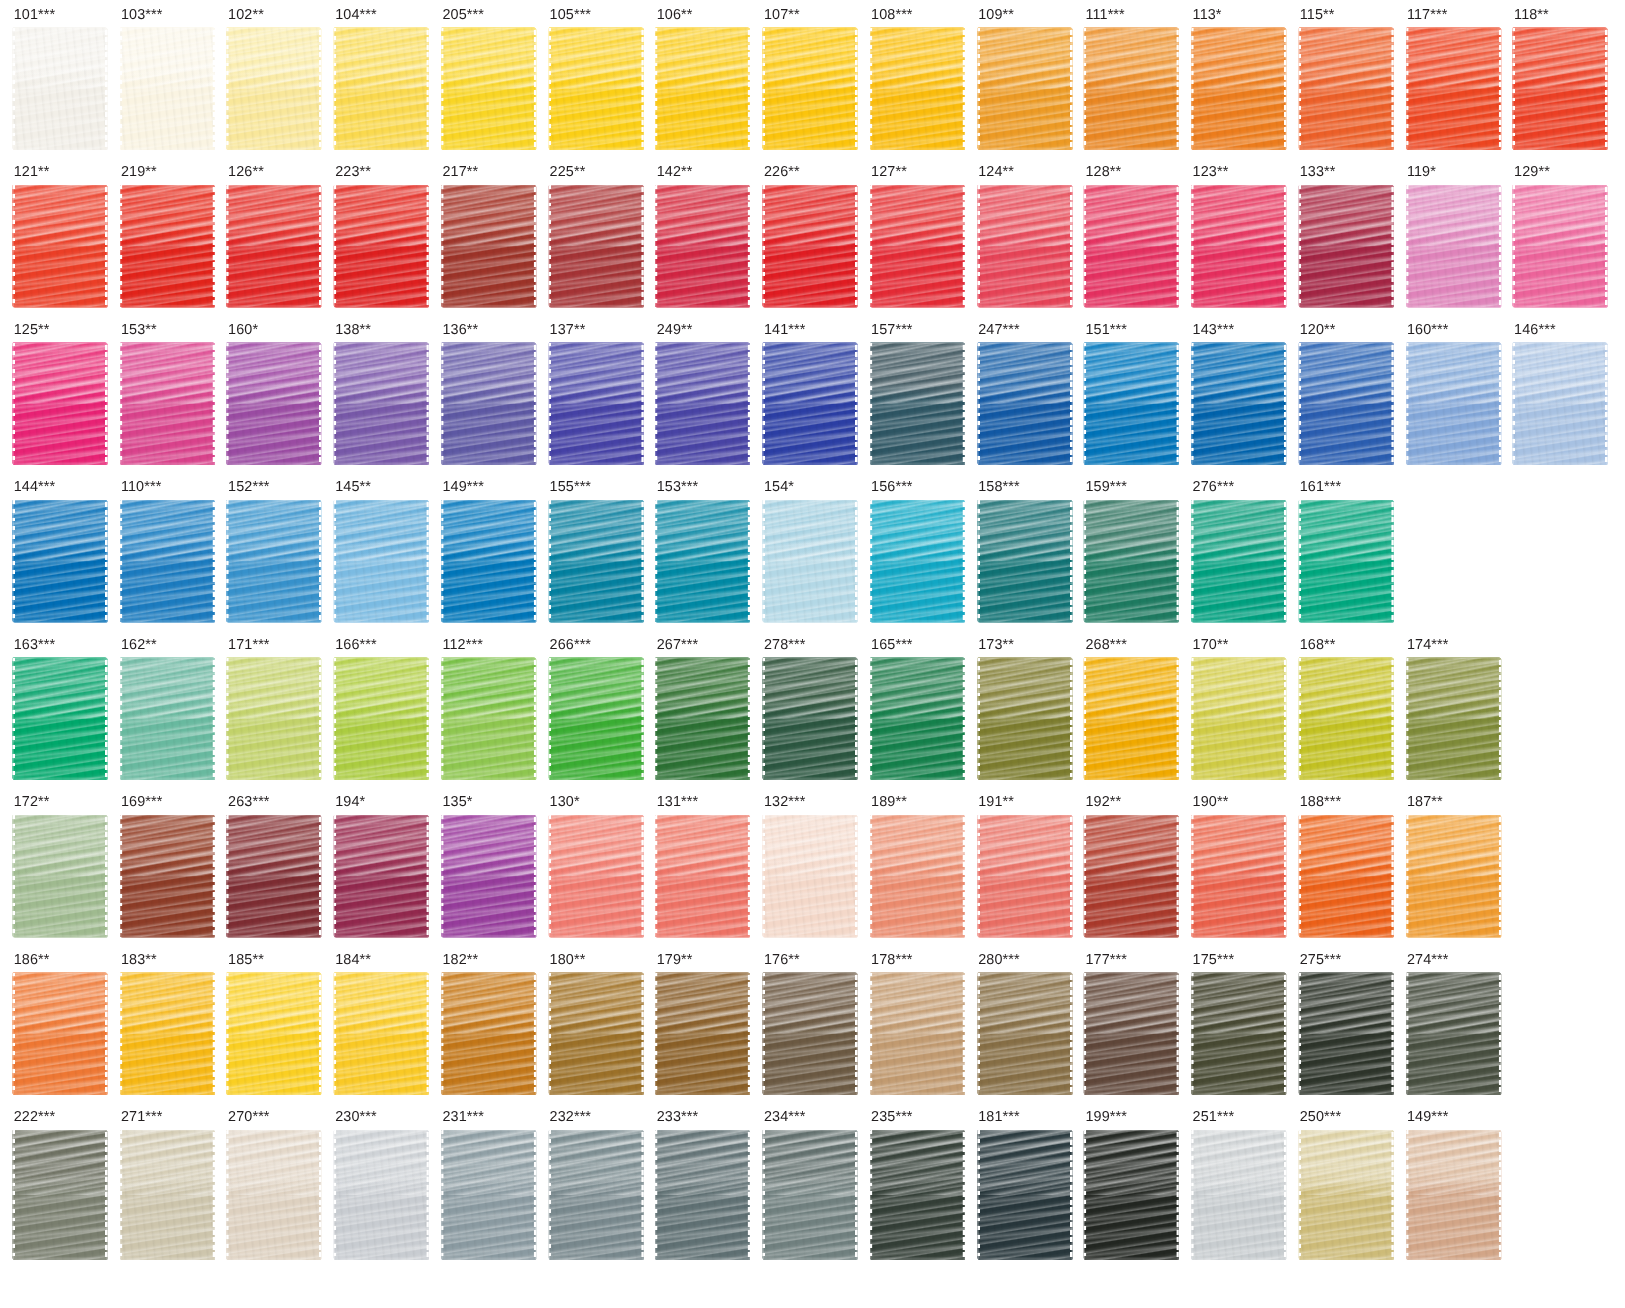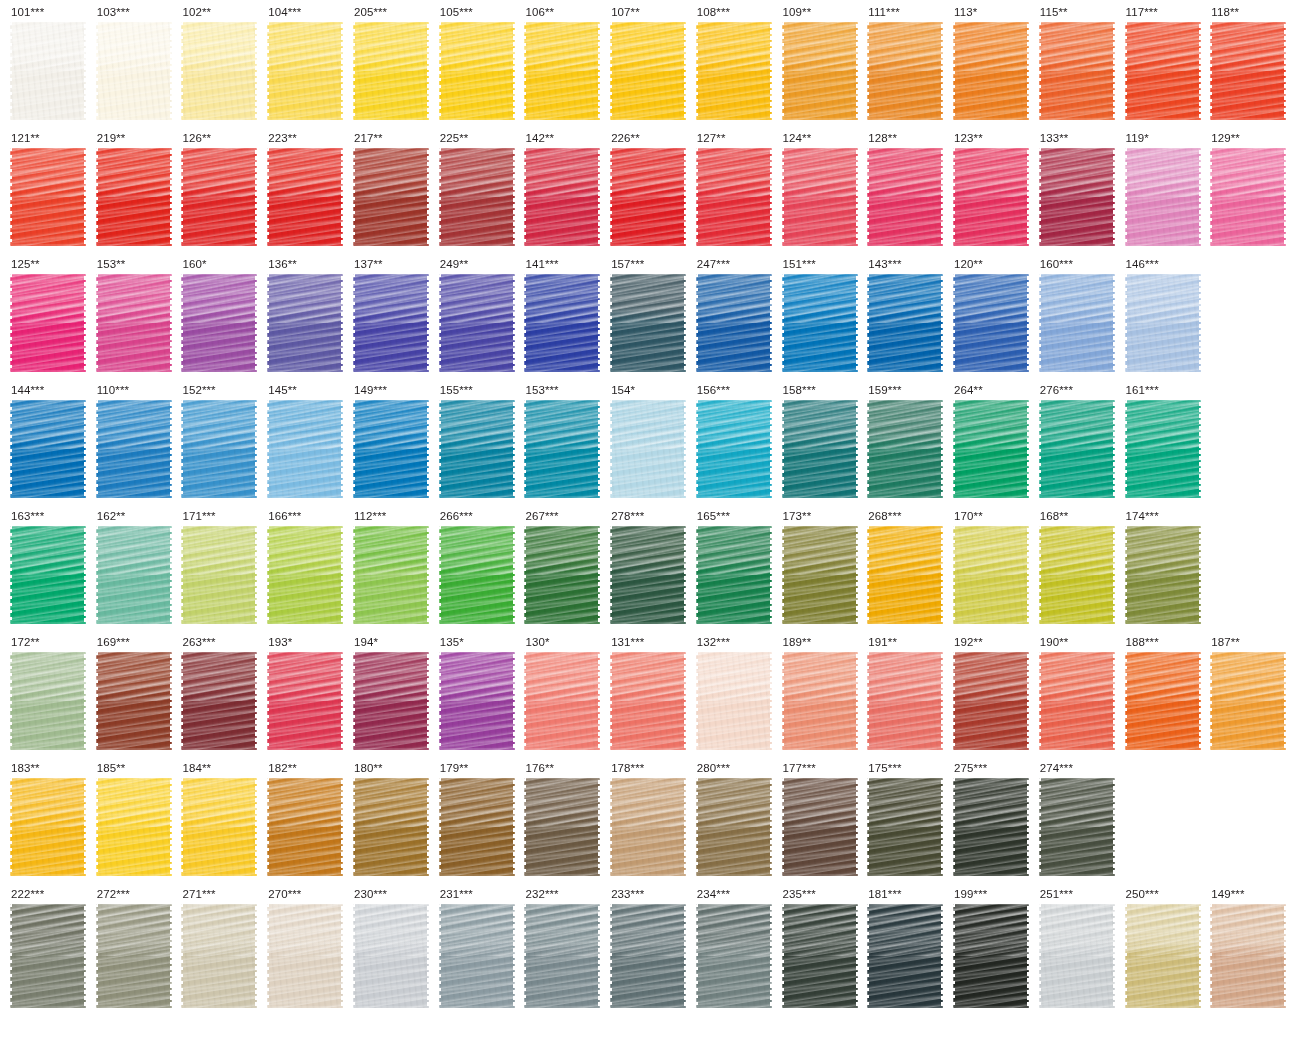--- a/index.html
+++ b/index.html
@@ -467,20 +467,30 @@
         <div class="swatch-label">160*</div>
         <div class="swatch-patch" style="background: rgb(154, 75, 162);">
           <div class="patch-top" style="background: linear-gradient(rgb(169, 91, 174) 0%, rgb(169, 91, 174) 70%, rgb(154, 75, 162) 100%);"></div>
           <div class="patch-bot" style="background: rgb(154, 75, 162);"></div>
           <div class="patch-tex"></div>
           <div class="patch-tex-strong"></div>
           <div class="patch-edge"></div>
         </div>
       </div>
       <div class="swatch-cell">
+        <div class="swatch-label">138**</div>
+        <div class="swatch-patch" style="background: rgb(119, 88, 168);">
+          <div class="patch-top" style="background: linear-gradient(rgb(138, 106, 180) 0%, rgb(138, 106, 180) 70%, rgb(119, 88, 168) 100%);"></div>
+          <div class="patch-bot" style="background: rgb(119, 88, 168);"></div>
+          <div class="patch-tex"></div>
+          <div class="patch-tex-strong"></div>
+          <div class="patch-edge"></div>
+        </div>
+      </div>
+      <div class="swatch-cell">
         <div class="swatch-label">136**</div>
         <div class="swatch-patch" style="background: rgb(93, 88, 163);">
           <div class="patch-top" style="background: linear-gradient(rgb(113, 104, 174) 0%, rgb(113, 104, 174) 70%, rgb(93, 88, 163) 100%);"></div>
           <div class="patch-bot" style="background: rgb(93, 88, 163);"></div>
           <div class="patch-tex"></div>
           <div class="patch-tex-strong"></div>
           <div class="patch-edge"></div>
         </div>
       </div>
       <div class="swatch-cell">
@@ -689,30 +699,20 @@
         <div class="swatch-label">159***</div>
         <div class="swatch-patch" style="background: rgb(29, 122, 96);">
           <div class="patch-top" style="background: linear-gradient(rgb(65, 127, 109) 0%, rgb(65, 127, 109) 70%, rgb(29, 122, 96) 100%);"></div>
           <div class="patch-bot" style="background: rgb(29, 122, 96);"></div>
           <div class="patch-tex"></div>
           <div class="patch-tex-strong"></div>
           <div class="patch-edge"></div>
         </div>
       </div>
       <div class="swatch-cell">
-        <div class="swatch-label">264**</div>
-        <div class="swatch-patch" style="background: rgb(0, 160, 99);">
-          <div class="patch-top" style="background: linear-gradient(rgb(35, 163, 115) 0%, rgb(35, 163, 115) 70%, rgb(0, 160, 99) 100%);"></div>
-          <div class="patch-bot" style="background: rgb(0, 160, 99);"></div>
-          <div class="patch-tex"></div>
-          <div class="patch-tex-strong"></div>
-          <div class="patch-edge"></div>
-        </div>
-      </div>
-      <div class="swatch-cell">
         <div class="swatch-label">276***</div>
         <div class="swatch-patch" style="background: rgb(0, 160, 127);">
           <div class="patch-top" style="background: linear-gradient(rgb(29, 164, 133) 0%, rgb(29, 164, 133) 70%, rgb(0, 160, 127) 100%);"></div>
           <div class="patch-bot" style="background: rgb(0, 160, 127);"></div>
           <div class="patch-tex"></div>
           <div class="patch-tex-strong"></div>
           <div class="patch-edge"></div>
         </div>
       </div>
       <div class="swatch-cell">
@@ -893,30 +893,20 @@
         <div class="swatch-label">263***</div>
         <div class="swatch-patch" style="background: rgb(125, 44, 50);">
           <div class="patch-top" style="background: linear-gradient(rgb(140, 60, 63) 0%, rgb(140, 60, 63) 70%, rgb(125, 44, 50) 100%);"></div>
           <div class="patch-bot" style="background: rgb(125, 44, 50);"></div>
           <div class="patch-tex"></div>
           <div class="patch-tex-strong"></div>
           <div class="patch-edge"></div>
         </div>
       </div>
       <div class="swatch-cell">
-        <div class="swatch-label">193*</div>
-        <div class="swatch-patch" style="background: rgb(222, 53, 80);">
-          <div class="patch-top" style="background: linear-gradient(rgb(226, 72, 91) 0%, rgb(226, 72, 91) 70%, rgb(222, 53, 80) 100%);"></div>
-          <div class="patch-bot" style="background: rgb(222, 53, 80);"></div>
-          <div class="patch-tex"></div>
-          <div class="patch-tex-strong"></div>
-          <div class="patch-edge"></div>
-        </div>
-      </div>
-      <div class="swatch-cell">
         <div class="swatch-label">194*</div>
         <div class="swatch-patch" style="background: rgb(146, 40, 77);">
           <div class="patch-top" style="background: linear-gradient(rgb(160, 56, 90) 0%, rgb(160, 56, 90) 70%, rgb(146, 40, 77) 100%);"></div>
           <div class="patch-bot" style="background: rgb(146, 40, 77);"></div>
           <div class="patch-tex"></div>
           <div class="patch-tex-strong"></div>
           <div class="patch-edge"></div>
         </div>
       </div>
       <div class="swatch-cell">
@@ -1015,20 +1005,30 @@
           <div class="patch-top" style="background: linear-gradient(rgb(242, 166, 67) 0%, rgb(242, 166, 67) 70%, rgb(239, 154, 46) 100%);"></div>
           <div class="patch-bot" style="background: rgb(239, 154, 46);"></div>
           <div class="patch-tex"></div>
           <div class="patch-tex-strong"></div>
           <div class="patch-edge"></div>
         </div>
       </div>
     </div>
     <div class="swatch-row">
       <div class="swatch-cell">
+        <div class="swatch-label">186**</div>
+        <div class="swatch-patch" style="background: rgb(238, 119, 51);">
+          <div class="patch-top" style="background: linear-gradient(rgb(241, 132, 70) 0%, rgb(241, 132, 70) 70%, rgb(238, 119, 51) 100%);"></div>
+          <div class="patch-bot" style="background: rgb(238, 119, 51);"></div>
+          <div class="patch-tex"></div>
+          <div class="patch-tex-strong"></div>
+          <div class="patch-edge"></div>
+        </div>
+      </div>
+      <div class="swatch-cell">
         <div class="swatch-label">183**</div>
         <div class="swatch-patch" style="background: rgb(246, 183, 19);">
           <div class="patch-top" style="background: linear-gradient(rgb(247, 190, 44) 0%, rgb(247, 190, 44) 70%, rgb(246, 183, 19) 100%);"></div>
           <div class="patch-bot" style="background: rgb(246, 183, 19);"></div>
           <div class="patch-tex"></div>
           <div class="patch-tex-strong"></div>
           <div class="patch-edge"></div>
         </div>
       </div>
       <div class="swatch-cell">
@@ -1157,30 +1157,20 @@
         <div class="swatch-label">222***</div>
         <div class="swatch-patch" style="background: rgb(121, 126, 110);">
           <div class="patch-top" style="background: linear-gradient(rgb(111, 114, 99) 0%, rgb(111, 114, 99) 70%, rgb(121, 126, 110) 100%);"></div>
           <div class="patch-bot" style="background: rgb(121, 126, 110);"></div>
           <div class="patch-tex"></div>
           <div class="patch-tex-strong"></div>
           <div class="patch-edge"></div>
         </div>
       </div>
       <div class="swatch-cell">
-        <div class="swatch-label">272***</div>
-        <div class="swatch-patch" style="background: rgb(142, 143, 121);">
-          <div class="patch-top" style="background: linear-gradient(rgb(154, 154, 133) 0%, rgb(154, 154, 133) 70%, rgb(142, 143, 121) 100%);"></div>
-          <div class="patch-bot" style="background: rgb(142, 143, 121);"></div>
-          <div class="patch-tex"></div>
-          <div class="patch-tex-strong"></div>
-          <div class="patch-edge"></div>
-        </div>
-      </div>
-      <div class="swatch-cell">
         <div class="swatch-label">271***</div>
         <div class="swatch-patch" style="background: rgb(205, 197, 172);">
           <div class="patch-top" style="background: linear-gradient(rgb(213, 205, 181) 0%, rgb(213, 205, 181) 70%, rgb(205, 197, 172) 100%);"></div>
           <div class="patch-bot" style="background: rgb(205, 197, 172);"></div>
           <div class="patch-tex"></div>
           <div class="patch-tex-strong"></div>
           <div class="patch-edge"></div>
         </div>
       </div>
       <div class="swatch-cell">

